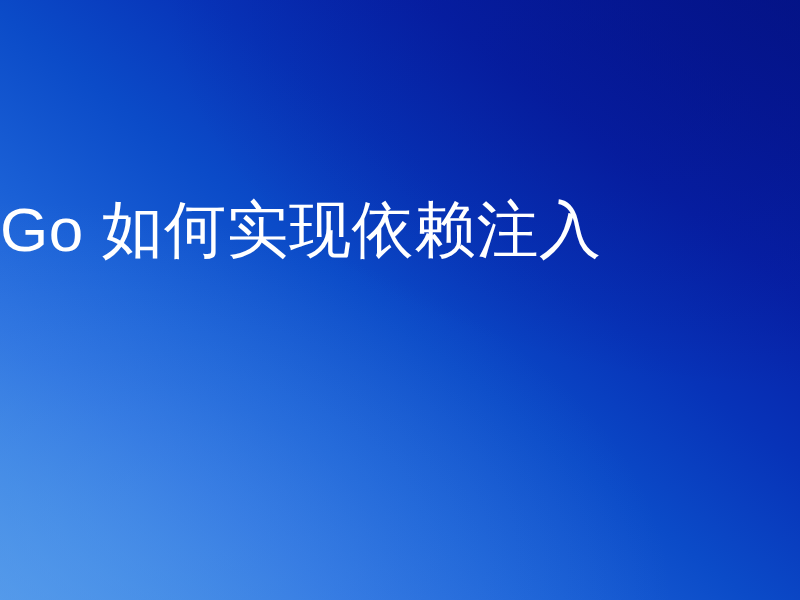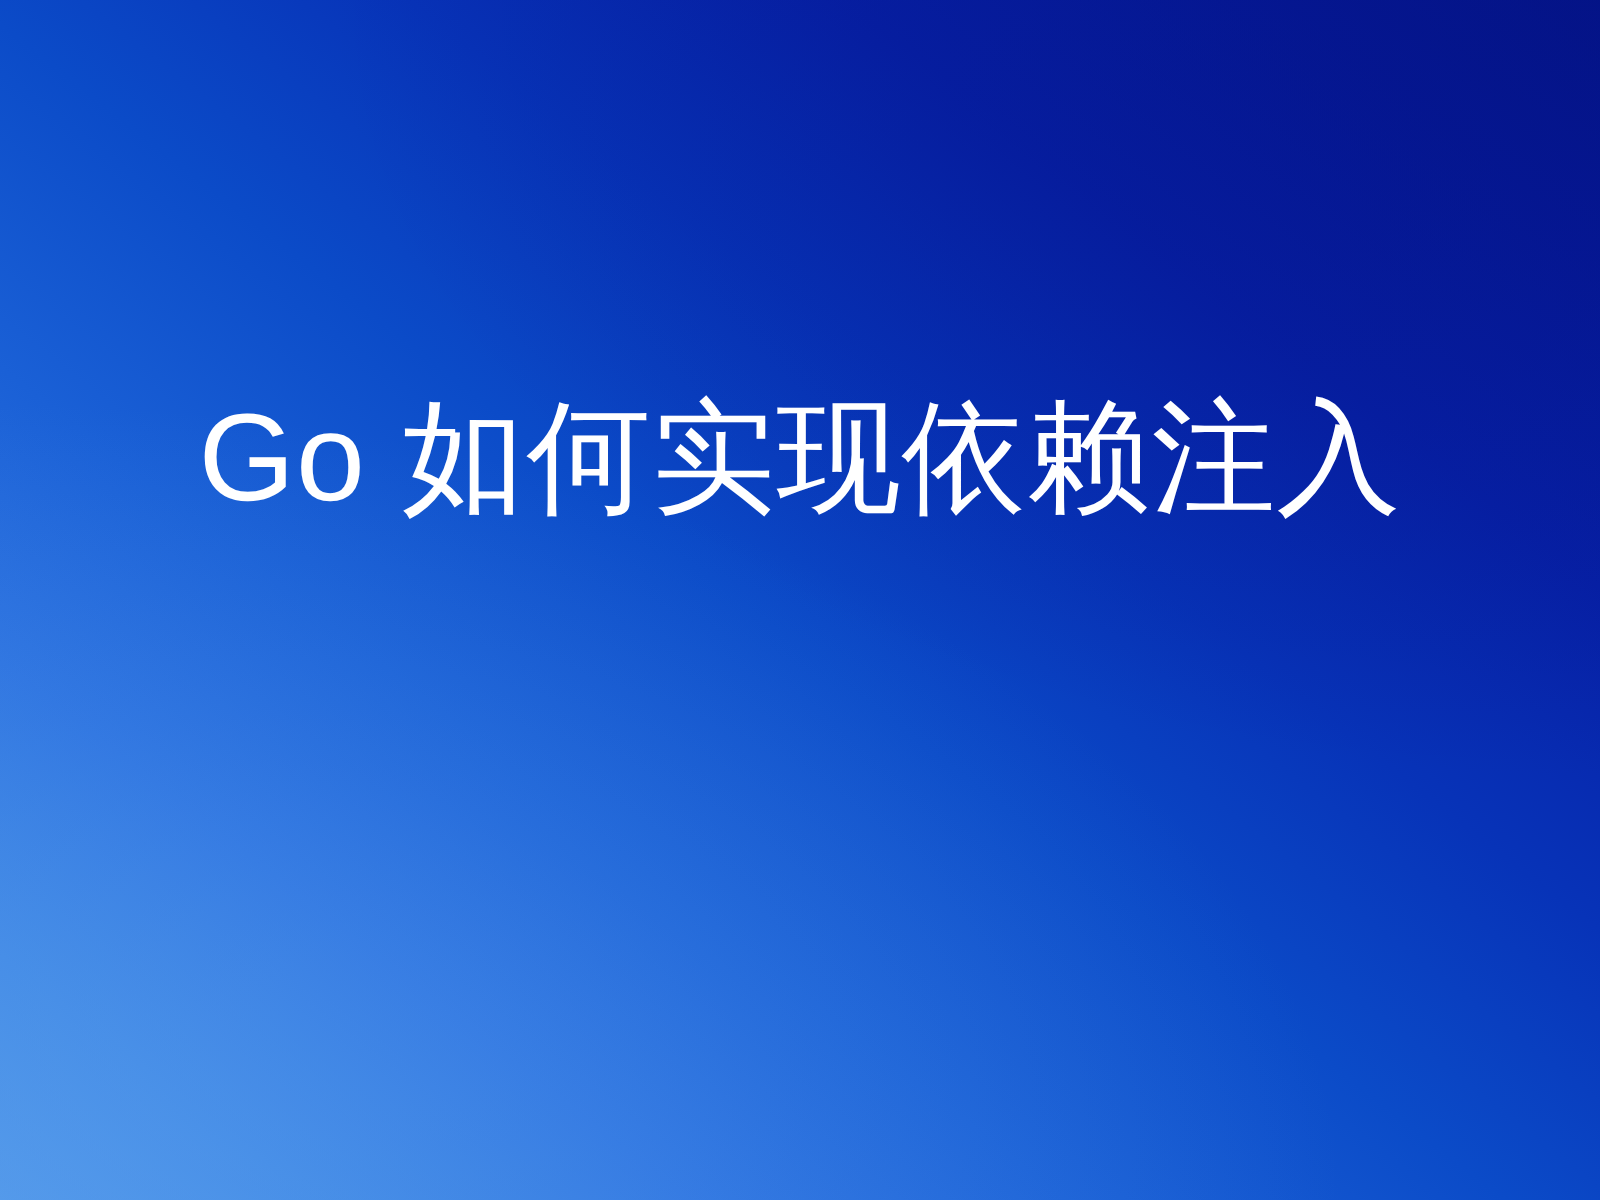--- a/index.html
+++ b/index.html
@@ -51,21 +51,20 @@
 
   
   .title-wrap {
     position: absolute;
     left: 0;
     right: 0;
     top: 0;
     height: 504px;
     display: flex;
     align-items: center;
-    justify-content: center;
     z-index: 2;
   }
 
   .title-text {
     display: block;
     margin: 0;
     margin-top: -44px;          
     color: #FFFFFF;
     font-family: "Liberation Sans", "DejaVu Sans", sans-serif;
     font-size: 62px;

